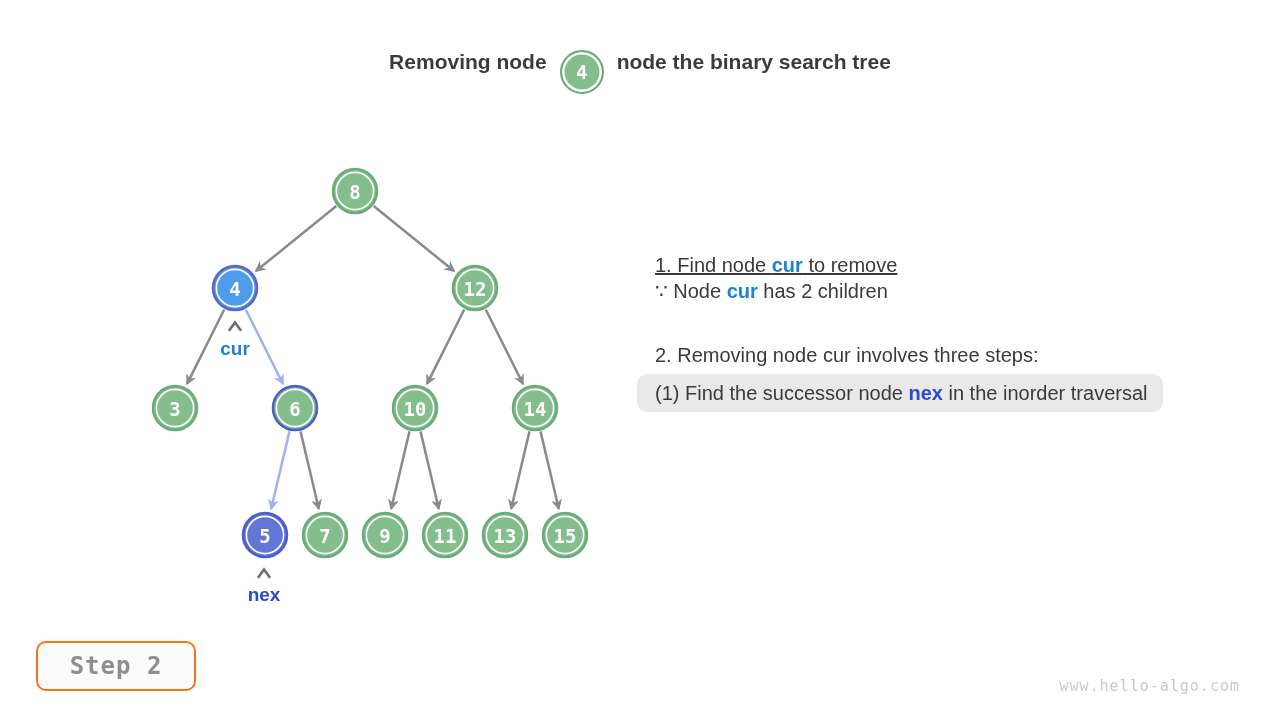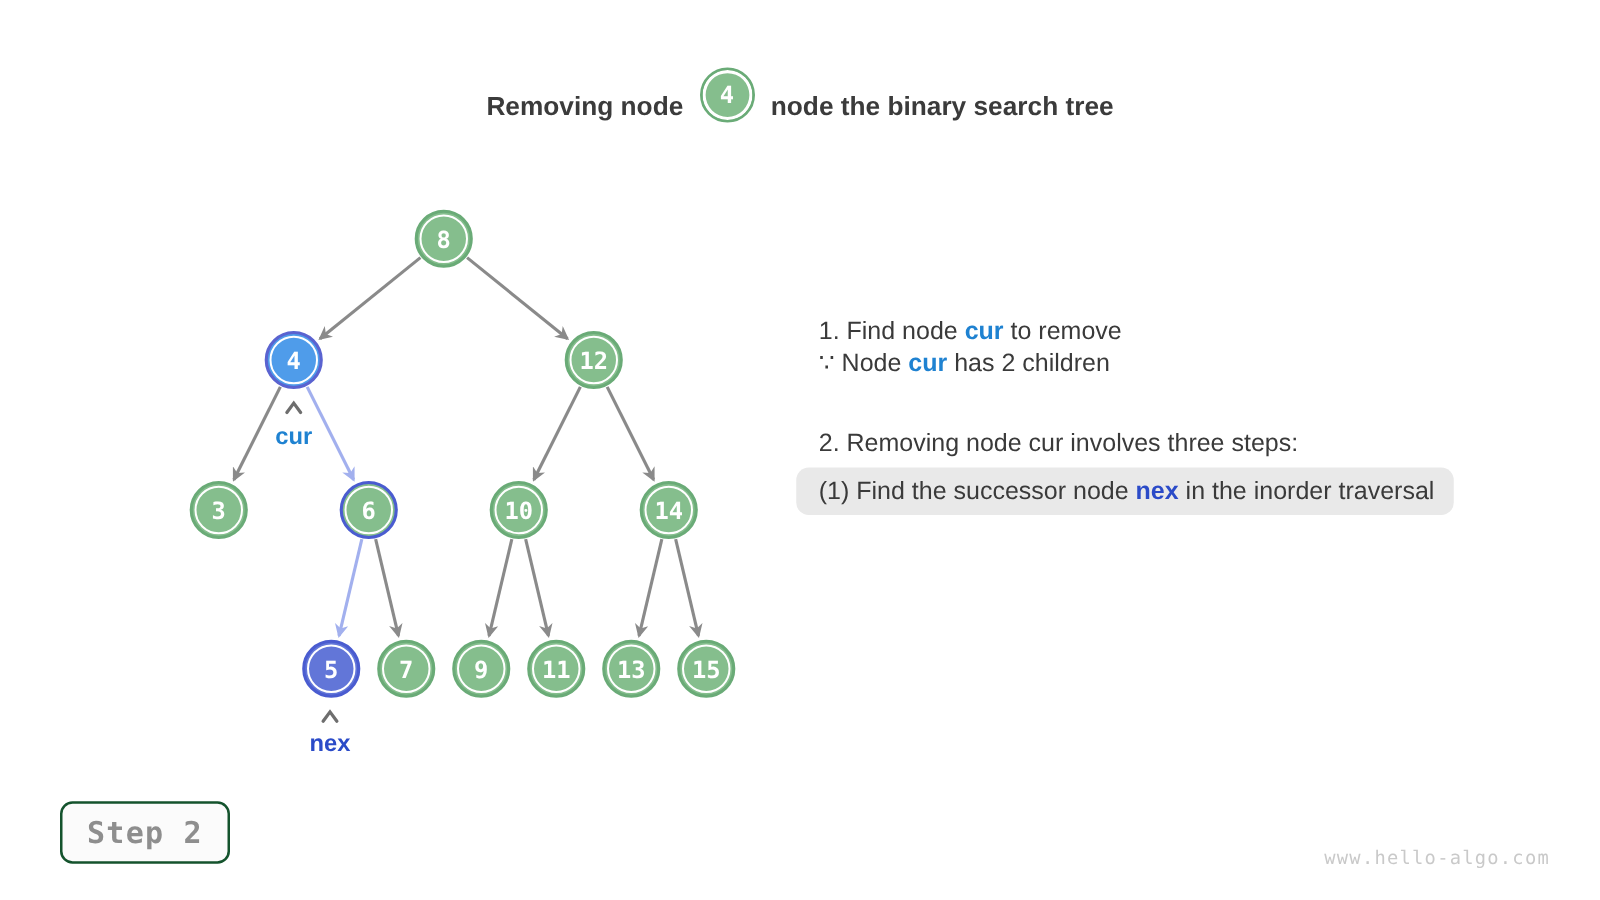--- a/index.html
+++ b/index.html
@@ -5,21 +5,21 @@
   html,body{margin:0;padding:0;}
   body{
     width:1280px;height:720px;position:relative;overflow:hidden;
     background:#ffffff;
     font-family:"Liberation Sans",sans-serif;
     color:#3a3a3a;
   }
   
   .title-row{
     position:absolute;top:50px;left:0;right:0;height:48px;
-    display:flex;align-items:flex-end;justify-content:center;gap:13px;
+    display:flex;align-items:flex-start;justify-content:center;gap:13px;
     font-size:21px;font-weight:700;color:#3b3b3b;
   }
   .title-node{
     width:40px;height:40px;border-radius:50%;
     background:var(--node-green-fill);
     border:2px solid var(--node-green-stroke);
     box-shadow:inset 0 0 0 2.5px #ffffff;
     display:flex;align-items:center;justify-content:center;
     color:#ffffff;font:700 19px "DejaVu Sans Mono",monospace;
   }
@@ -30,40 +30,39 @@
   }
   #tree-svg text.ptr-label{
     font-family:"Liberation Sans",sans-serif;font-weight:700;font-size:19px;
   }
   
   #notes{position:absolute;left:637px;top:0;right:0;}
   .note-line{
     font-size:20px;line-height:26px;color:var(--text-primary);
     padding-left:18px;white-space:nowrap;
   }
-  .note-line:nth-child(1){margin-top:252px;}
+  .note-line:nth-child(1){margin-top:252px;text-decoration:underline;}
   .note-line:nth-child(2){}
   .note-line:nth-child(3){margin-top:38px;}
   .note-line:nth-child(4){margin-top:6px;text-align:center;}
   .note-line.highlight{
     background:var(--highlight-bg);
     border-radius:10px;
     padding:6px 16px 6px 18px;
     width:fit-content;
   }
   .note-line .ref{font-weight:700;}
   
   .step-badge{
-    position:absolute;left:36px;top:641px;width:136px;height:50px;
+    position:absolute;left:36px;top:641px;width:160px;height:50px;
     box-sizing:border-box;
-    border:2px solid #14532d;border-radius:10px;background:#fbfbfb;
+    border:2px solid #f97316;border-radius:10px;background:#fbfbfb;
     display:flex;align-items:center;justify-content:center;
     font:700 24px "DejaVu Sans Mono",monospace;color:var(--step-text);
     letter-spacing:1px;
-    margin-left:12px;
   }
   
   .watermark{
     position:absolute;right:40px;top:677px;
     font:400 15px "DejaVu Sans Mono",monospace;color:var(--watermark);
     letter-spacing:1px;
   }
 </style>
 </head>
 <body>

